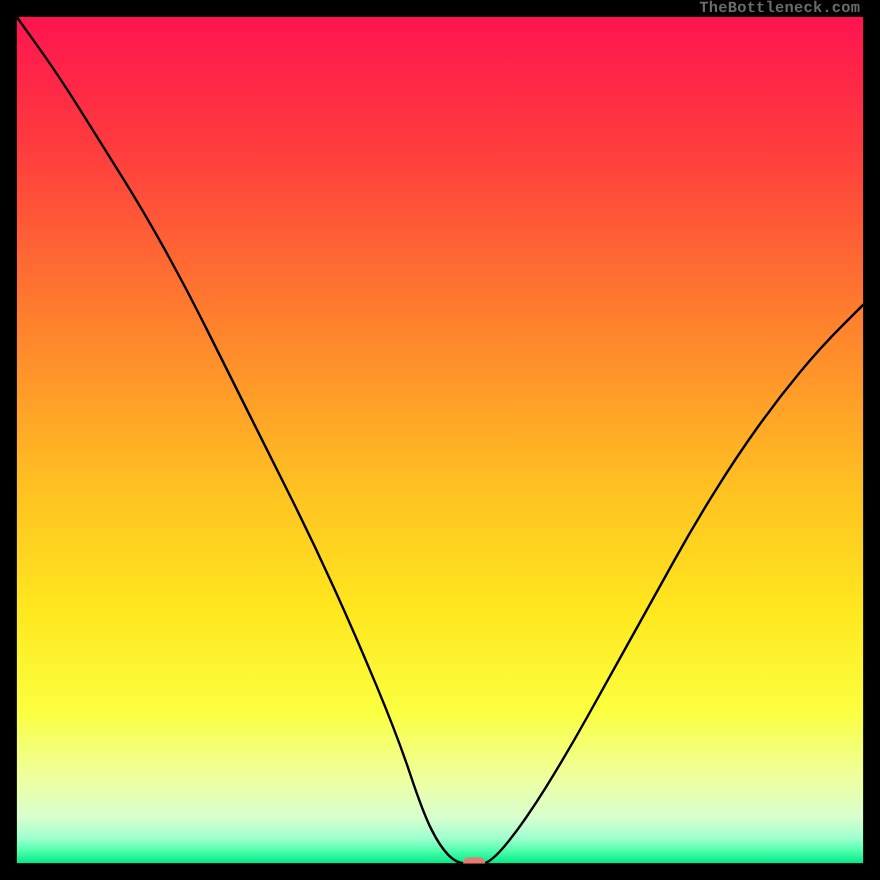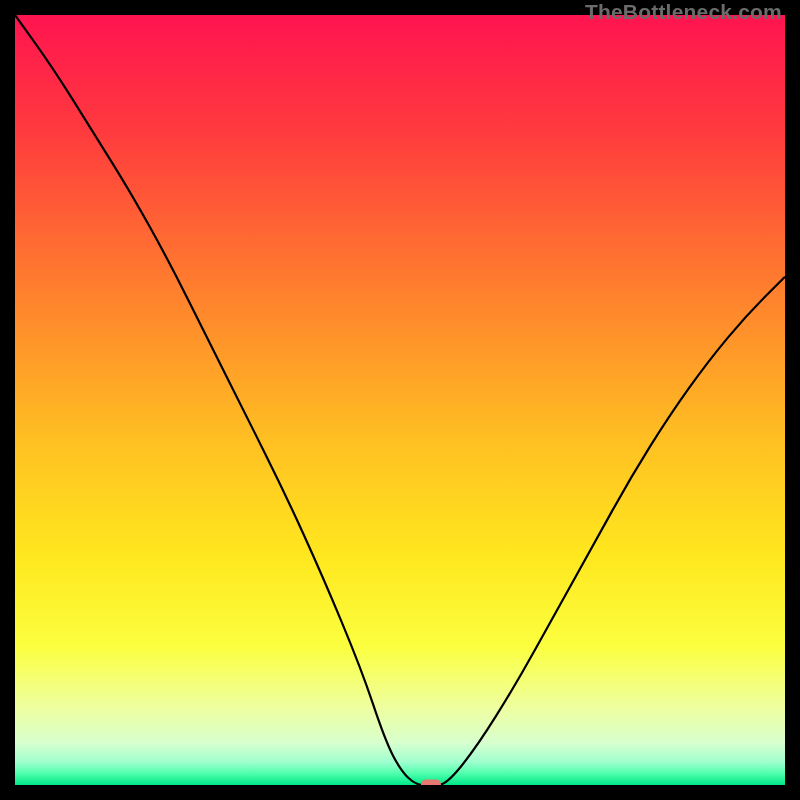--- a/index.html
+++ b/index.html
@@ -40,22 +40,22 @@
     width: 20px;
     height: 11px;
     background: #e77971;
     border-radius: 5px;
     transform: translate(-50%, -50%);
   }
   .watermark {
     position: absolute;
     top: 0px;
     right: 18px;
-    font-family: Liberation Sans, sans-serif;
-    font-size: 21px;
+    font-family: Liberation Mono, monospace;
+    font-size: 14px;
     font-weight: 600;
     color: #6b6b6b;
     letter-spacing: 0.2px;
   }
 </style>
 </head>
 <body>
 
 <div class="chart-container">
   <div class="plot-area">

